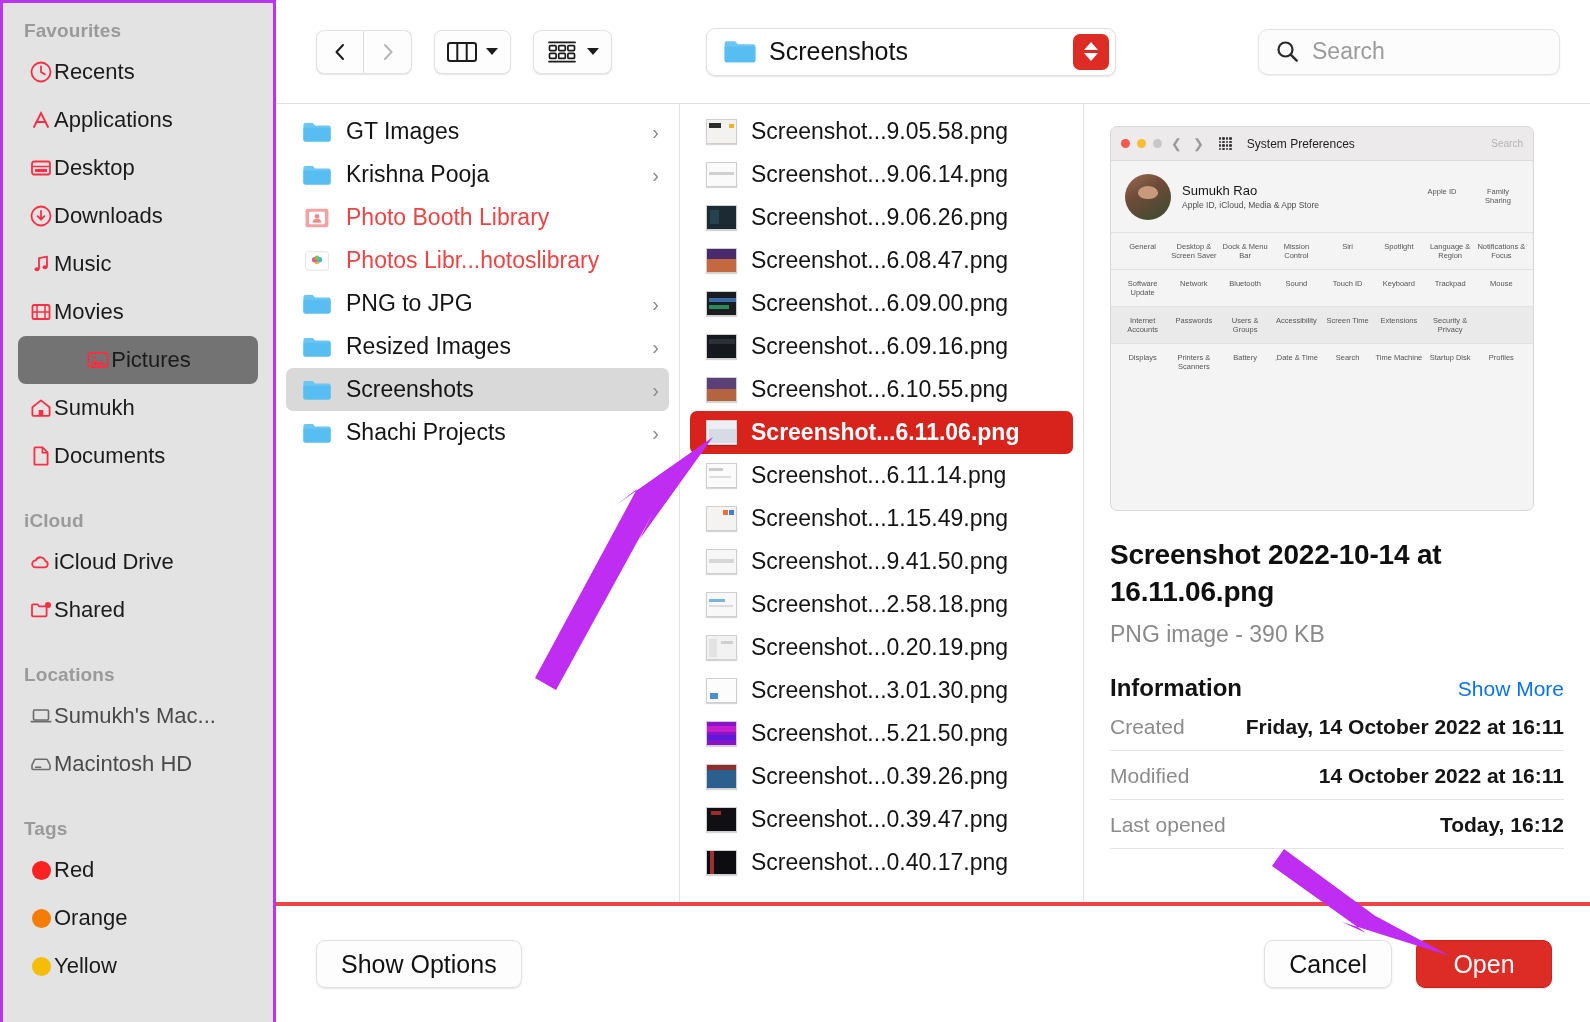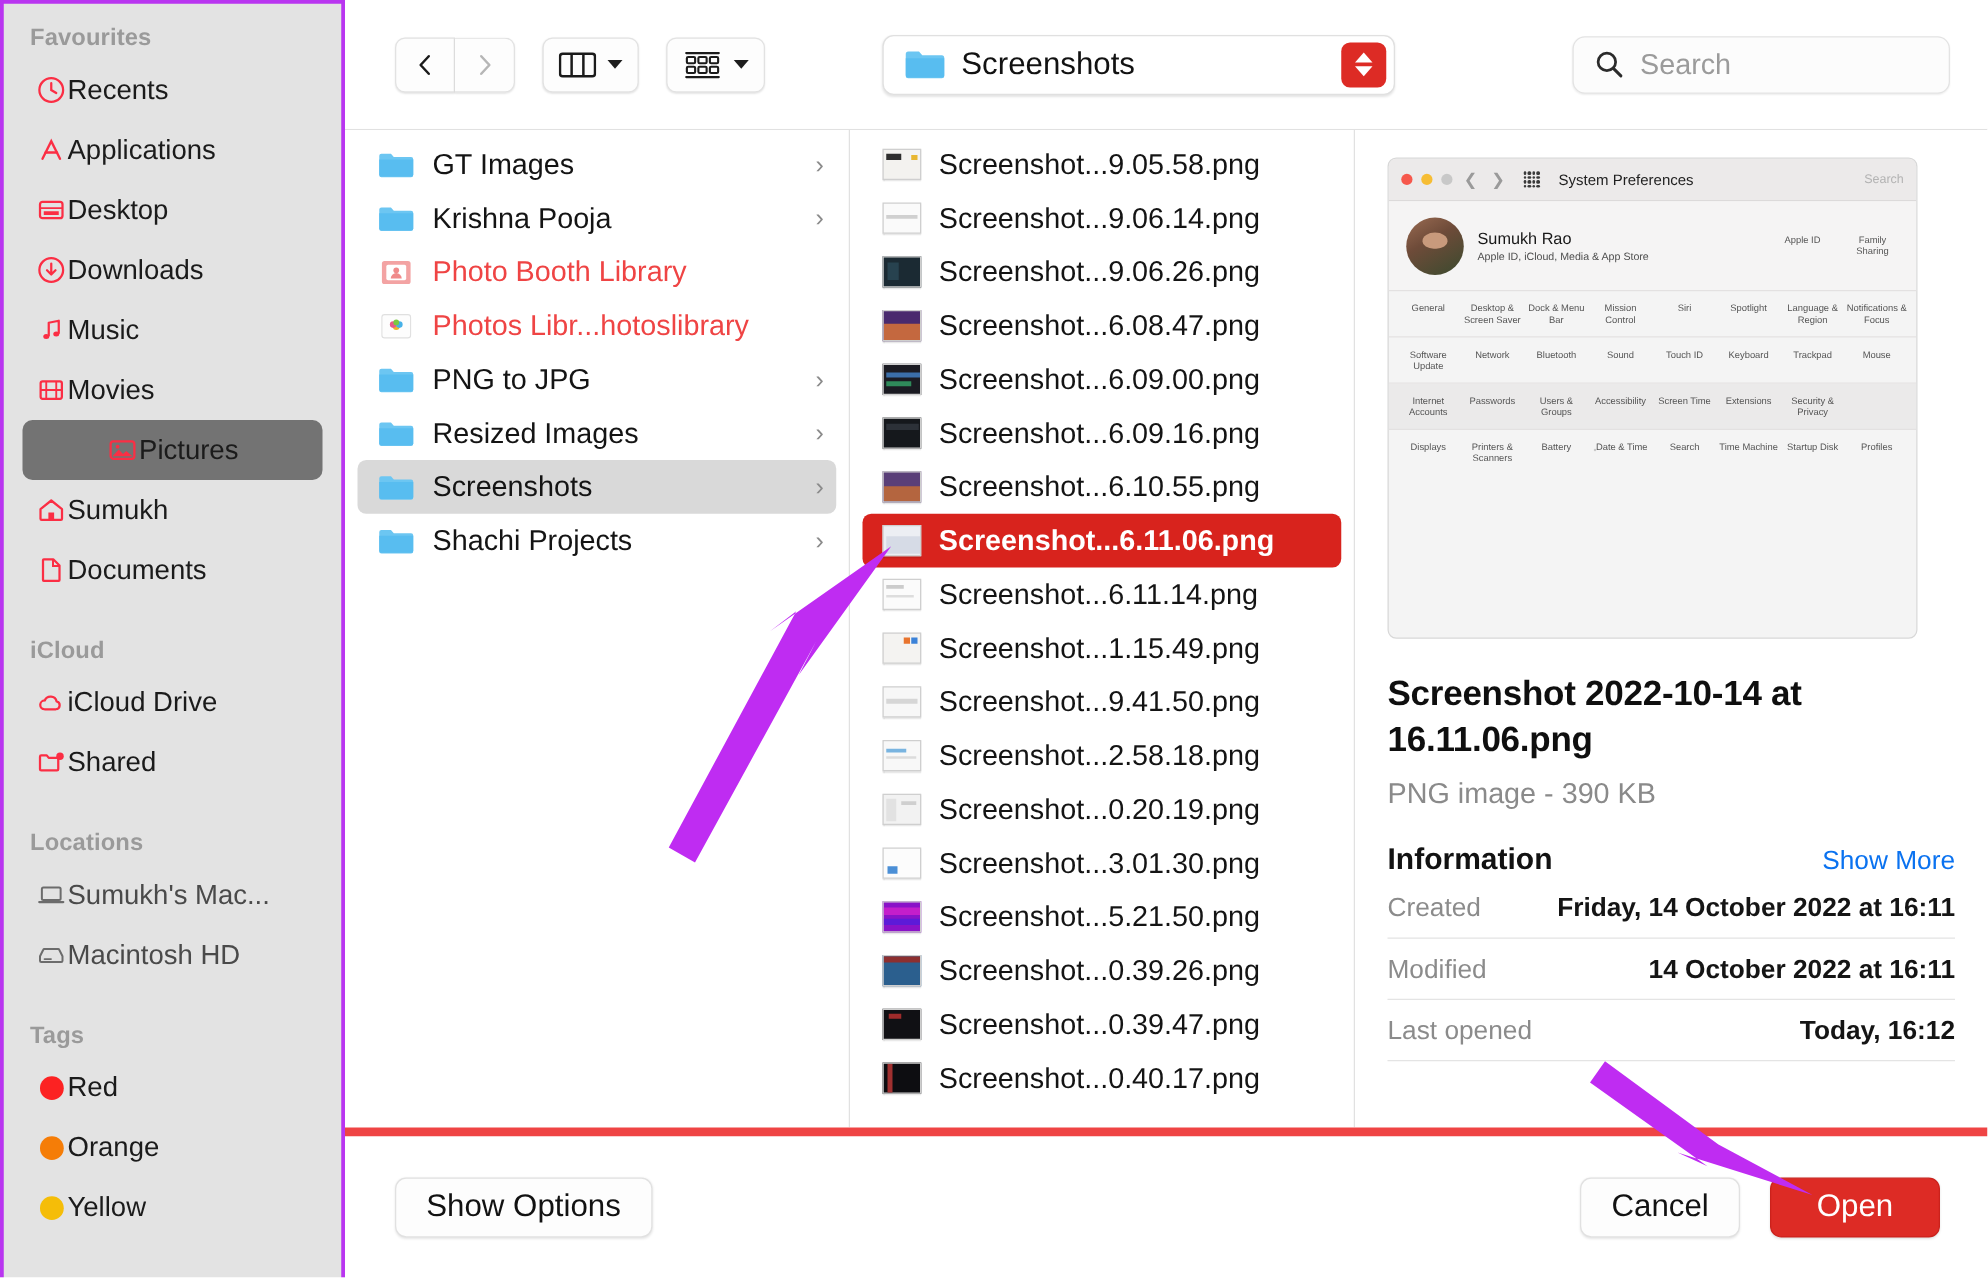--- a/index.html
+++ b/index.html
@@ -323,21 +323,21 @@
     padding: 13px 0 11px 0;
     border-bottom: 1px solid #e4e4e4;
     gap: 10px;
   }
   .pv-k { font-size: 21px; color: #8b8b8b; flex: 0 0 auto; }
   .pv-v { font-size: 21px; color: #151515; font-weight: bold; text-align: right; white-space: nowrap; }
 
   
   .footer {
     flex: 0 0 120px;
-    border-top: 7px solid #ef4444;
+    border-top: 4px solid #ef4444;
     display: flex;
     align-items: center;
     padding: 0 38px 0 40px;
     background: #ffffff;
     position: relative;
   }
   .btn-plain {
     height: 48px;
     min-width: 120px;
     padding: 0 24px;

